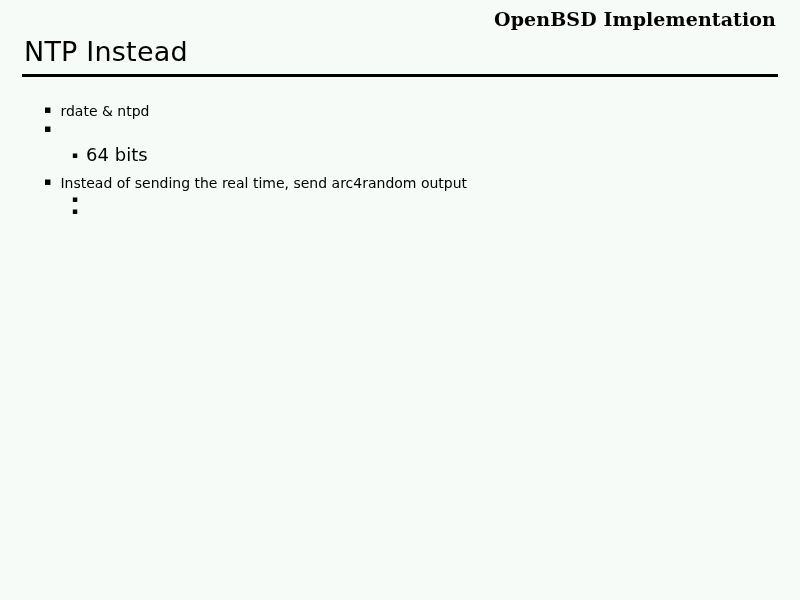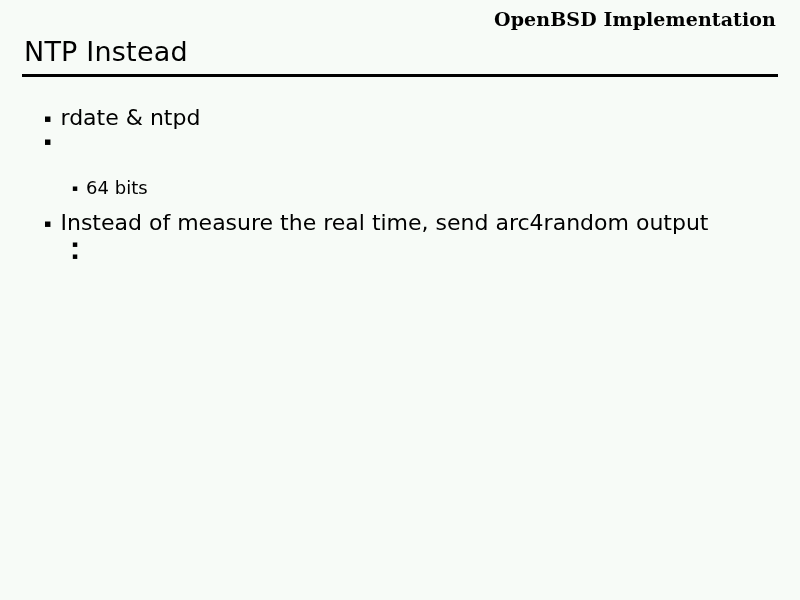--- a/index.html
+++ b/index.html
@@ -75,28 +75,27 @@
     position: relative;
     top: -3px;
   }
   .level-2 .marker {
     font-size: 9px;
     margin-right: 8px;
     position: relative;
     top: -3px;
   }
   .text {
-    font-size: 22px;
+    font-size: 14px;
     line-height: 1.62;
     color: #000;
     white-space: nowrap;
   }
   .level-2 .text {
     font-size: 18px;
-    margin-top: 20px;
   }
 </style>
 </head>
 <body>
 
 <div class="slide">
 
   <div class="header-note">OpenBSD Implementation</div>
 
   <div class="slide-title">NTP Instead</div>
@@ -114,21 +113,21 @@
       <span class="marker">▪</span>
     </div>
 
     <div class="bullet level-2">
       <span class="marker">▪</span>
       <span class="text">64 bits</span>
     </div>
 
     <div class="bullet level-1">
       <span class="marker">▪</span>
-      <span class="text">Instead of measure the real time, send arc4random output</span>
+      <span class="text">Instead of sending the real time, send arc4random output</span>
     </div>
 
     <div class="bullet level-2">
       <span class="marker">▪</span>
     </div>
 
     <div class="bullet level-2">
       <span class="marker">▪</span>
     </div>
 

